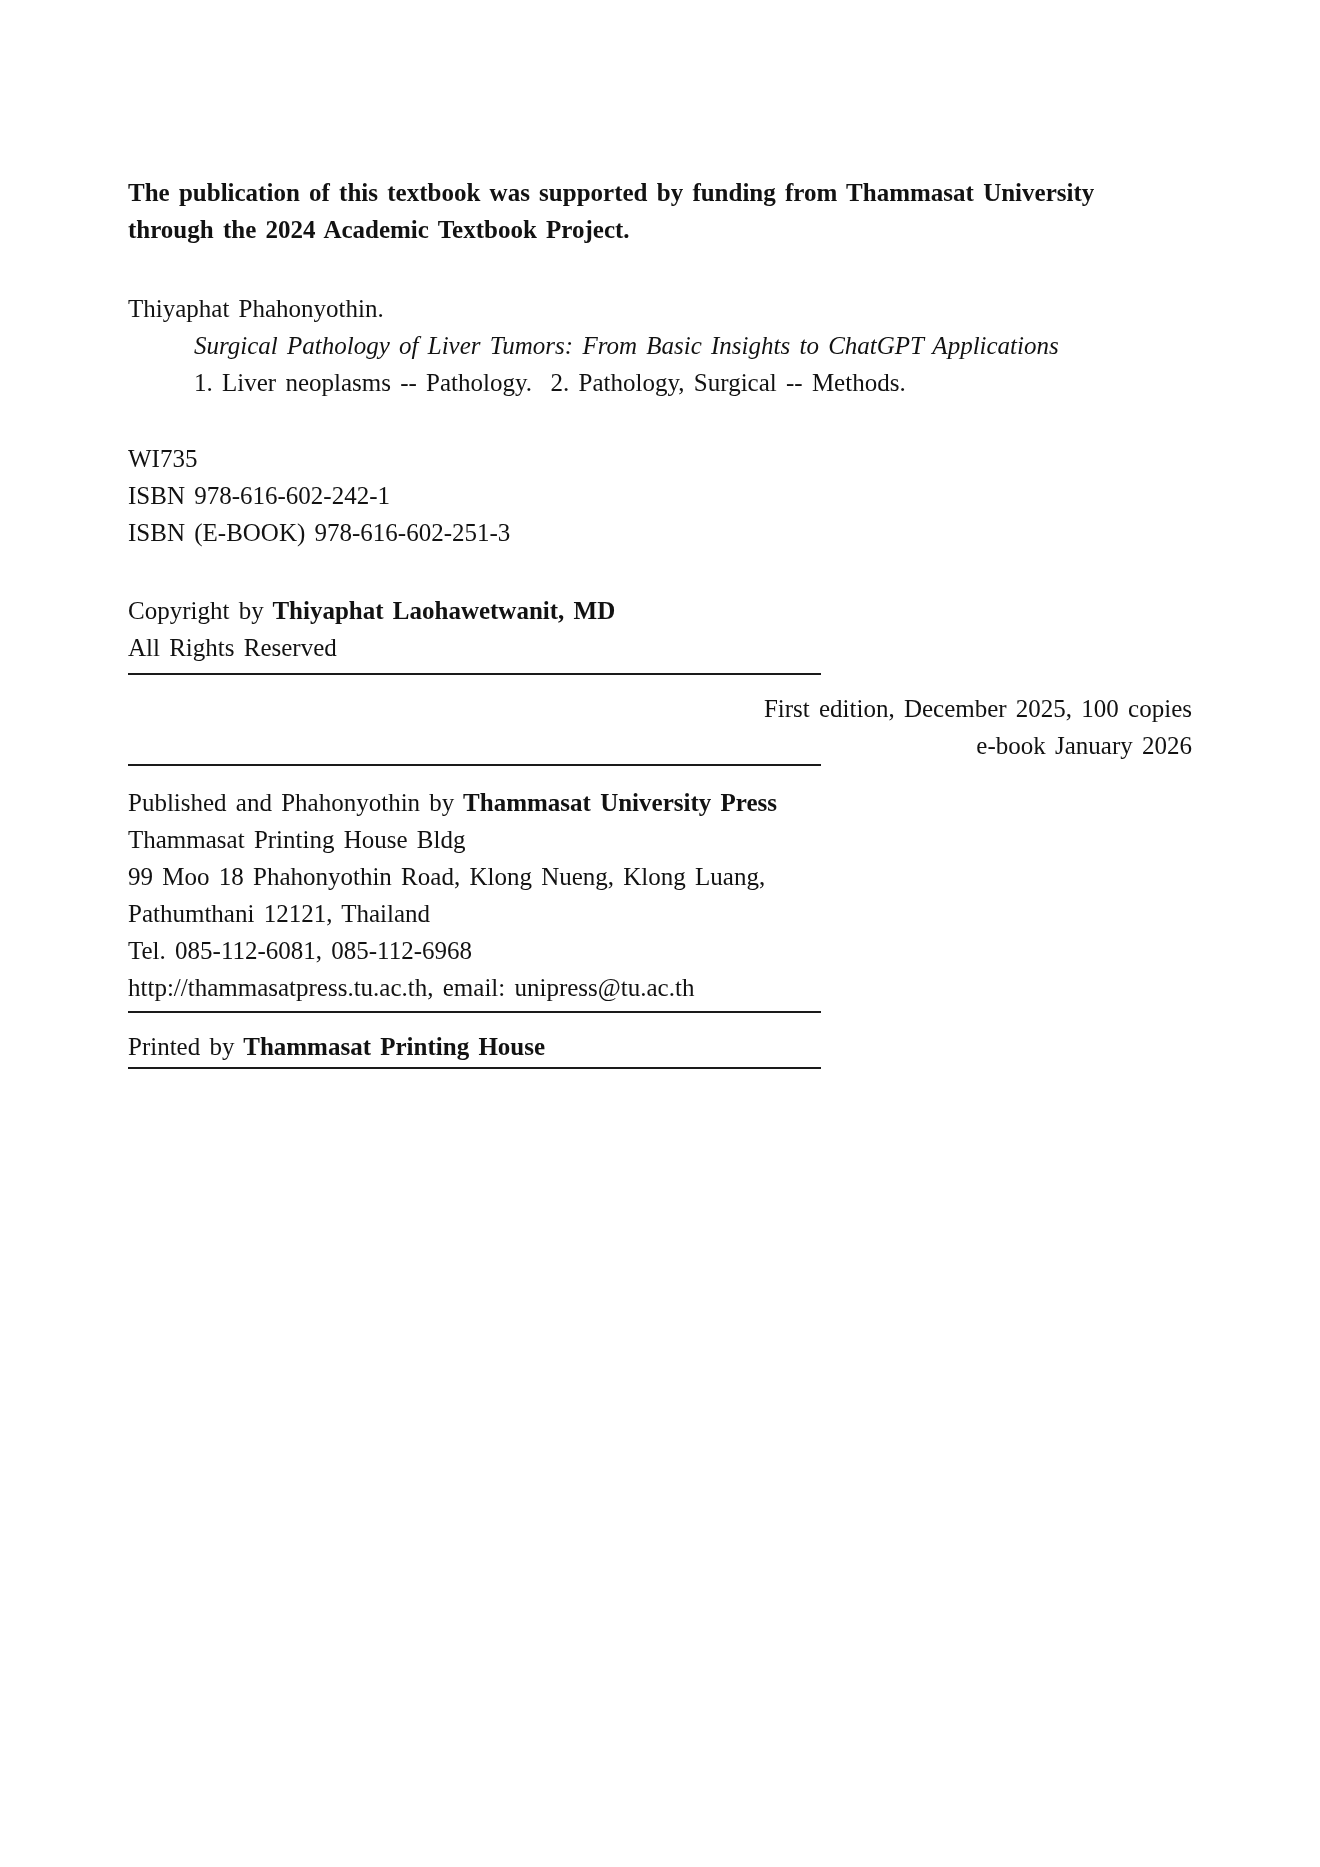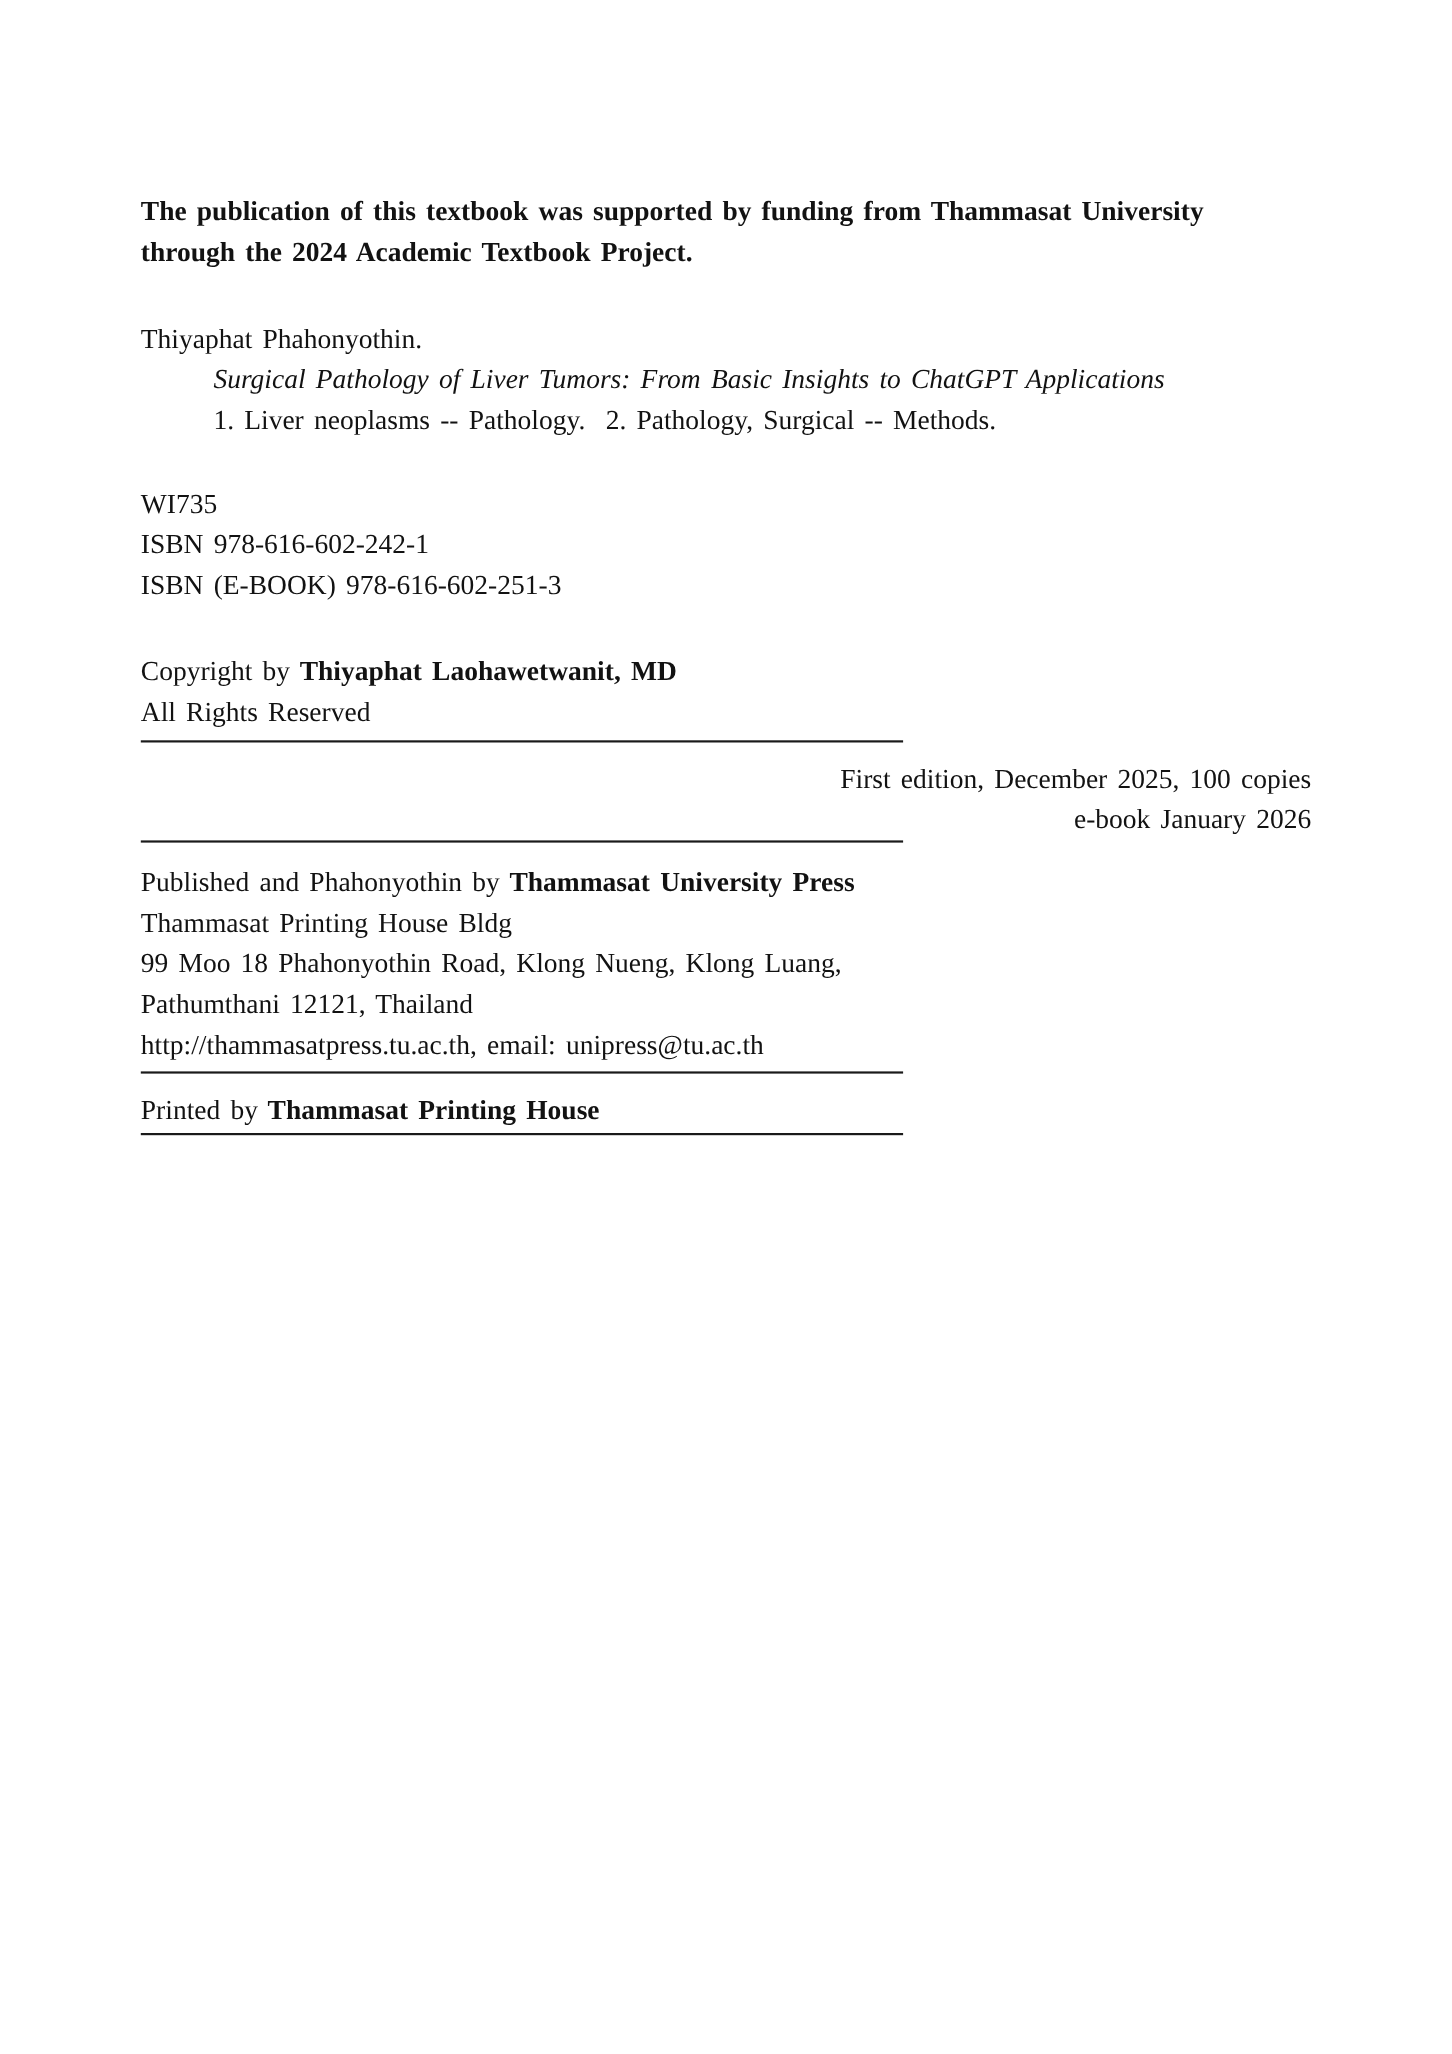--- a/index.html
+++ b/index.html
@@ -95,20 +95,21 @@
     <div class="line">e-book January 2026</div>
   </div>
 
   <div class="rule rule2"></div>
 
   <div class="sec-pub">
     <div class="line"><span class="prefix">Published and Phahonyothin by</span><span class="b">Thammasat University Press</span></div>
     <div class="line">Thammasat Printing House Bldg</div>
     <div class="line">99 Moo 18 Phahonyothin Road, Klong Nueng, Klong Luang,</div>
     <div class="line">Pathumthani 12121, Thailand</div>
+    <div class="line">Tel. 085-112-6081, 085-112-6968</div>
     <div class="line">http://thammasatpress.tu.ac.th, email: unipress@tu.ac.th</div>
   </div>
 
   <div class="rule rule3"></div>
 
   <div class="sec-print">
     <div class="line"><span class="prefix">Printed by</span><span class="b">Thammasat Printing House</span></div>
   </div>
 
   <div class="rule rule4"></div>

